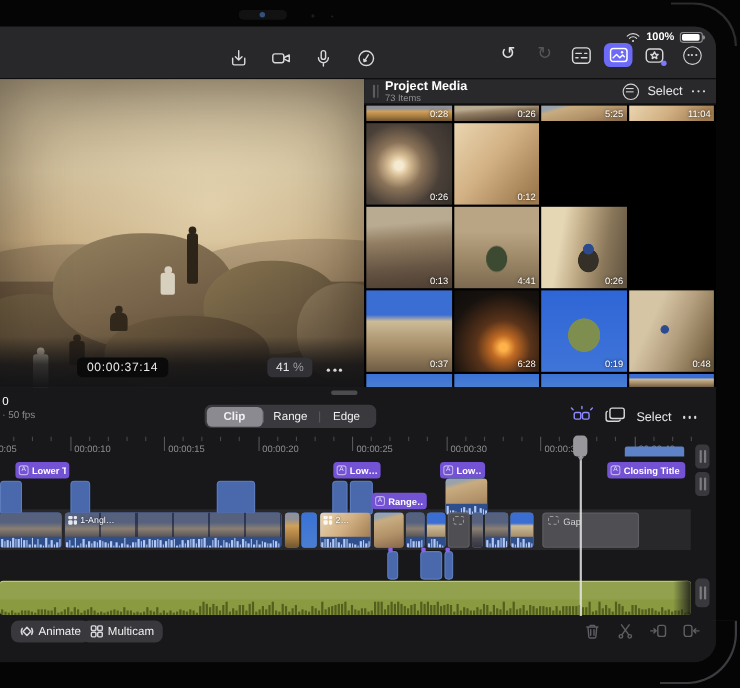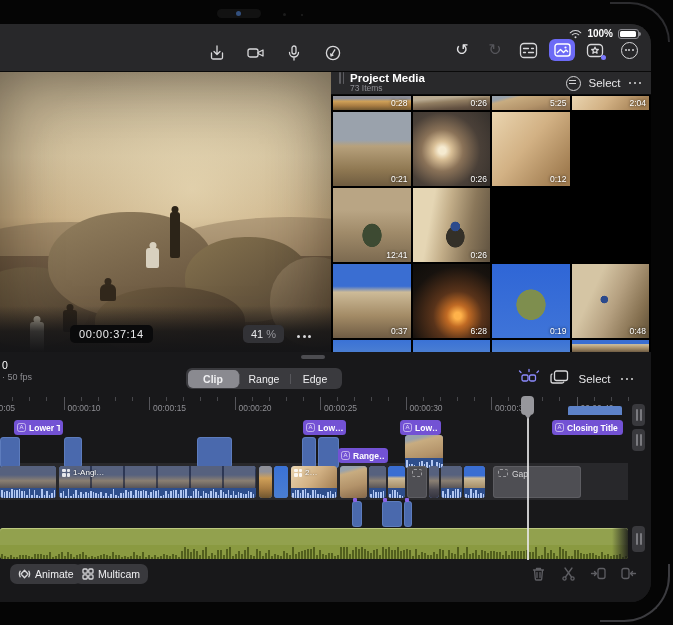--- a/index.html
+++ b/index.html
@@ -66,21 +66,21 @@
      background:linear-gradient(180deg,rgba(20,20,22,0),rgba(20,20,22,.82) 55%,#151517);}
   .tc-pill{position:absolute;left:70px;bottom:9px;background:#0a0a0b;border-radius:5px;padding:3px 9px;
      font-size:11px;letter-spacing:.6px;color:#ececee;}
   .zoom-pill{position:absolute;left:243px;bottom:9px;background:#323236;border-radius:5px;padding:3px 8px;font-size:11px;}
   .zoom-pill .pct{color:#98989d;margin-left:3px;}
   .vmore{position:absolute;left:297px;bottom:14px;display:flex;gap:2.5px;}
   .vmore i{width:3px;height:3px;border-radius:50%;background:#d8d8da;}
   
   .media-panel{position:relative;width:320px;height:280px;background:#000;}
   .mp-header{position:absolute;left:0;top:0;width:100%;height:23px;background:#29292b;
-     display:flex;padding:0 10px 0 8px;border-bottom:1px solid #0a0a0a;}
+     display:flex;align-items:center;padding:0 10px 0 8px;border-bottom:1px solid #0a0a0a;}
   .grip{display:flex;gap:2px;margin-right:6px;}
   .grip i{width:1.5px;height:12px;background:#5c5c60;border-radius:1px;}
   .mp-titles{display:flex;flex-direction:column;line-height:1.05;}
   .mp-title{font-size:11.5px;font-weight:bold;color:#fff;}
   .mp-count{font-size:8.5px;color:#8e8e93;}
   .mp-right{margin-left:auto;display:flex;align-items:center;gap:8px;}
   .filter-ic{width:15px;height:15px;border:1.2px solid #d2d2d4;border-radius:50%;position:relative;}
   .filter-ic::before{content:"";position:absolute;left:2.5px;top:3.5px;width:7px;height:1.2px;background:#d2d2d4;
      box-shadow:0 3px 0 #d2d2d4, 2px 6px 0 -1px #d2d2d4;}
   .mp-select{font-size:11.5px;color:#e6e6e8;}
@@ -319,37 +319,37 @@
               <div class="thumb part-top lk-golden">
                 <span class="dur">0:28</span>
               </div>
               <div class="thumb part-top lk-boulder-shade">
                 <span class="dur">0:26</span>
               </div>
               <div class="thumb part-top lk-canyon">
                 <span class="dur">5:25</span>
               </div>
               <div class="thumb part-top lk-rock">
-                <span class="dur">2:04</span>
+                <span class="dur">11:04</span>
               </div>
             </div>
             <div class="mrow">
-              <div class="thumb full lk-fisheye">
-                <span class="dur">0:21</span>
-              </div>
               <div class="thumb full lk-sunset">
                 <span class="dur">0:26</span>
               </div>
               <div class="thumb full lk-rock">
                 <span class="dur">0:12</span>
               </div>
             </div>
             <div class="mrow">
+              <div class="thumb full lk-boulder-shade">
+                <span class="dur">0:13</span>
+              </div>
               <div class="thumb full lk-presenter">
-                <span class="dur">12:41</span>
+                <span class="dur">4:41</span>
               </div>
               <div class="thumb full lk-hiker">
                 <span class="dur">0:26</span>
               </div>
             </div>
             <div class="mrow">
               <div class="thumb full lk-boulders-sky">
                 <span class="dur">0:37</span>
               </div>
               <div class="thumb full lk-campfire">

